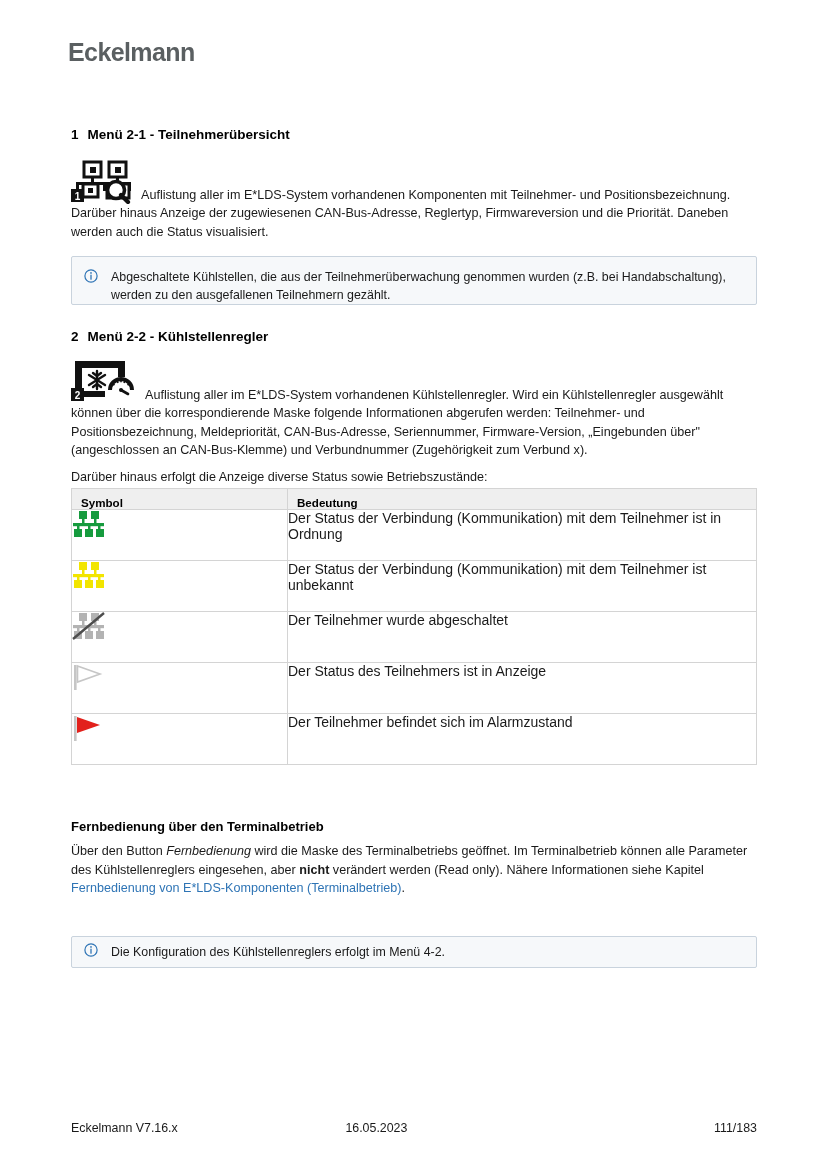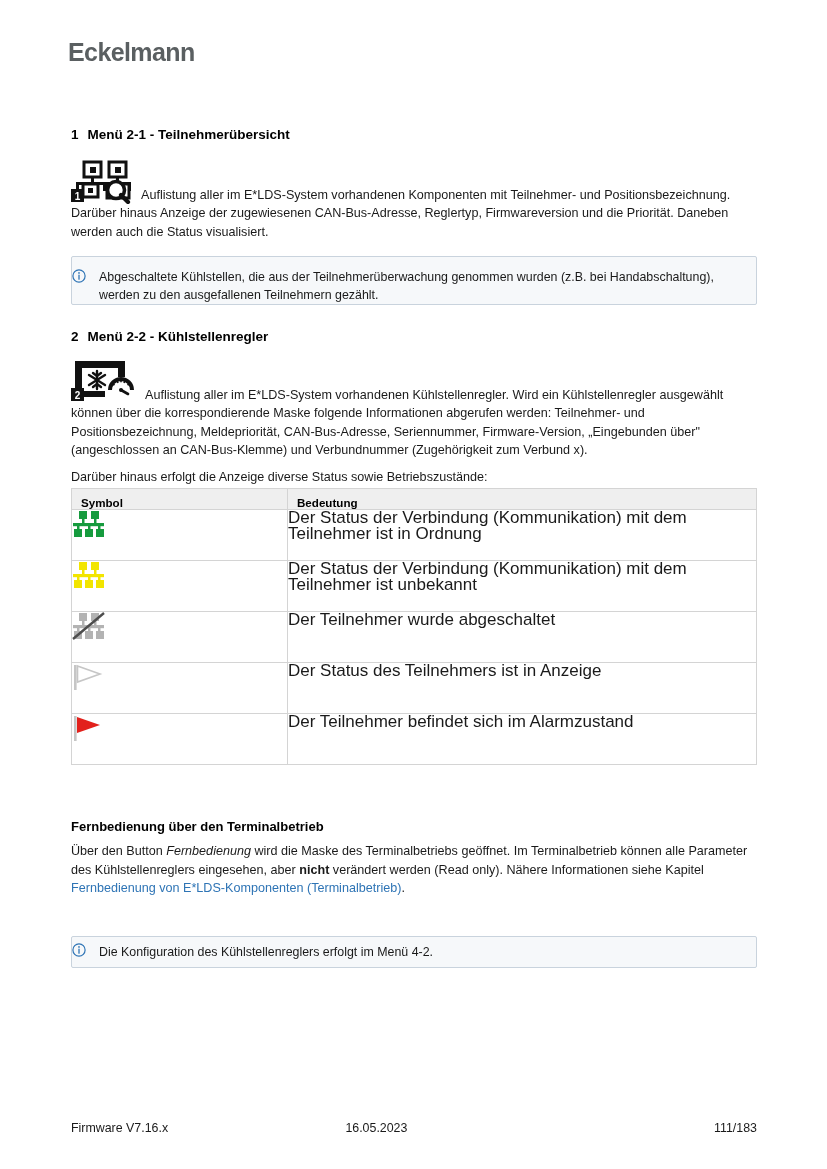--- a/index.html
+++ b/index.html
@@ -69,21 +69,21 @@
   }
   .doc-icon svg { display: block; }
 
   
   .infobox {
     border: 1px solid #c9d3dd;
     background: #f6f8fa;
     border-radius: 2px;
     display: flex;
     align-items: flex-start;
-    padding: 11px 14px 12px 0;
+    padding: 11px 14px 12px 12px;
     box-sizing: border-box;
   }
   .infobox .info-ico {
     flex: 0 0 auto;
     margin-right: 13px;
     margin-top: 1px;
   }
   .infobox .info-text {
     font-size: 12.4px;
     line-height: 18px;
@@ -110,21 +110,21 @@
     padding: 7px 9px 0 9px;
     color: #000;
   }
   .col-sym { width: 197px; }
   td.sym-cell {
     height: 50px;
     text-align: left;
     padding: 12px 0 10px 16px;
   }
   td.mean-cell {
-    font-size: 17px;
+    font-size: 14px;
     line-height: 16px;
     color: #1a1a1a;
     padding: 10px 10px 10px 9px;
   }
   td.sym-cell svg { display: block; }
 
   
   .footer {
     position: absolute;
     left: 71px;
@@ -358,18 +358,18 @@
       <svg width="14" height="14" viewBox="0 0 14 14">
         <circle cx="7" cy="7" r="6.1" fill="none" stroke="#2e74b5" stroke-width="1.2"></circle>
         <circle cx="7" cy="3.9" r="0.85" fill="#2e74b5"></circle>
         <rect x="6.35" y="5.7" width="1.3" height="5" fill="#2e74b5"></rect>
       </svg>
     </span>
     <span class="info-text">Die Konfiguration des Kühlstellenreglers erfolgt im Menü 4-2.</span>
   </div>
 
   <div class="footer">
-    <div class="f-left">Firmware V7.16.x</div>
+    <div class="f-left">Eckelmann V7.16.x</div>
     <div class="f-mid">16.05.2023</div>
     <div class="f-right">111/183</div>
   </div>
 
 </div>
 
 </body></html>

